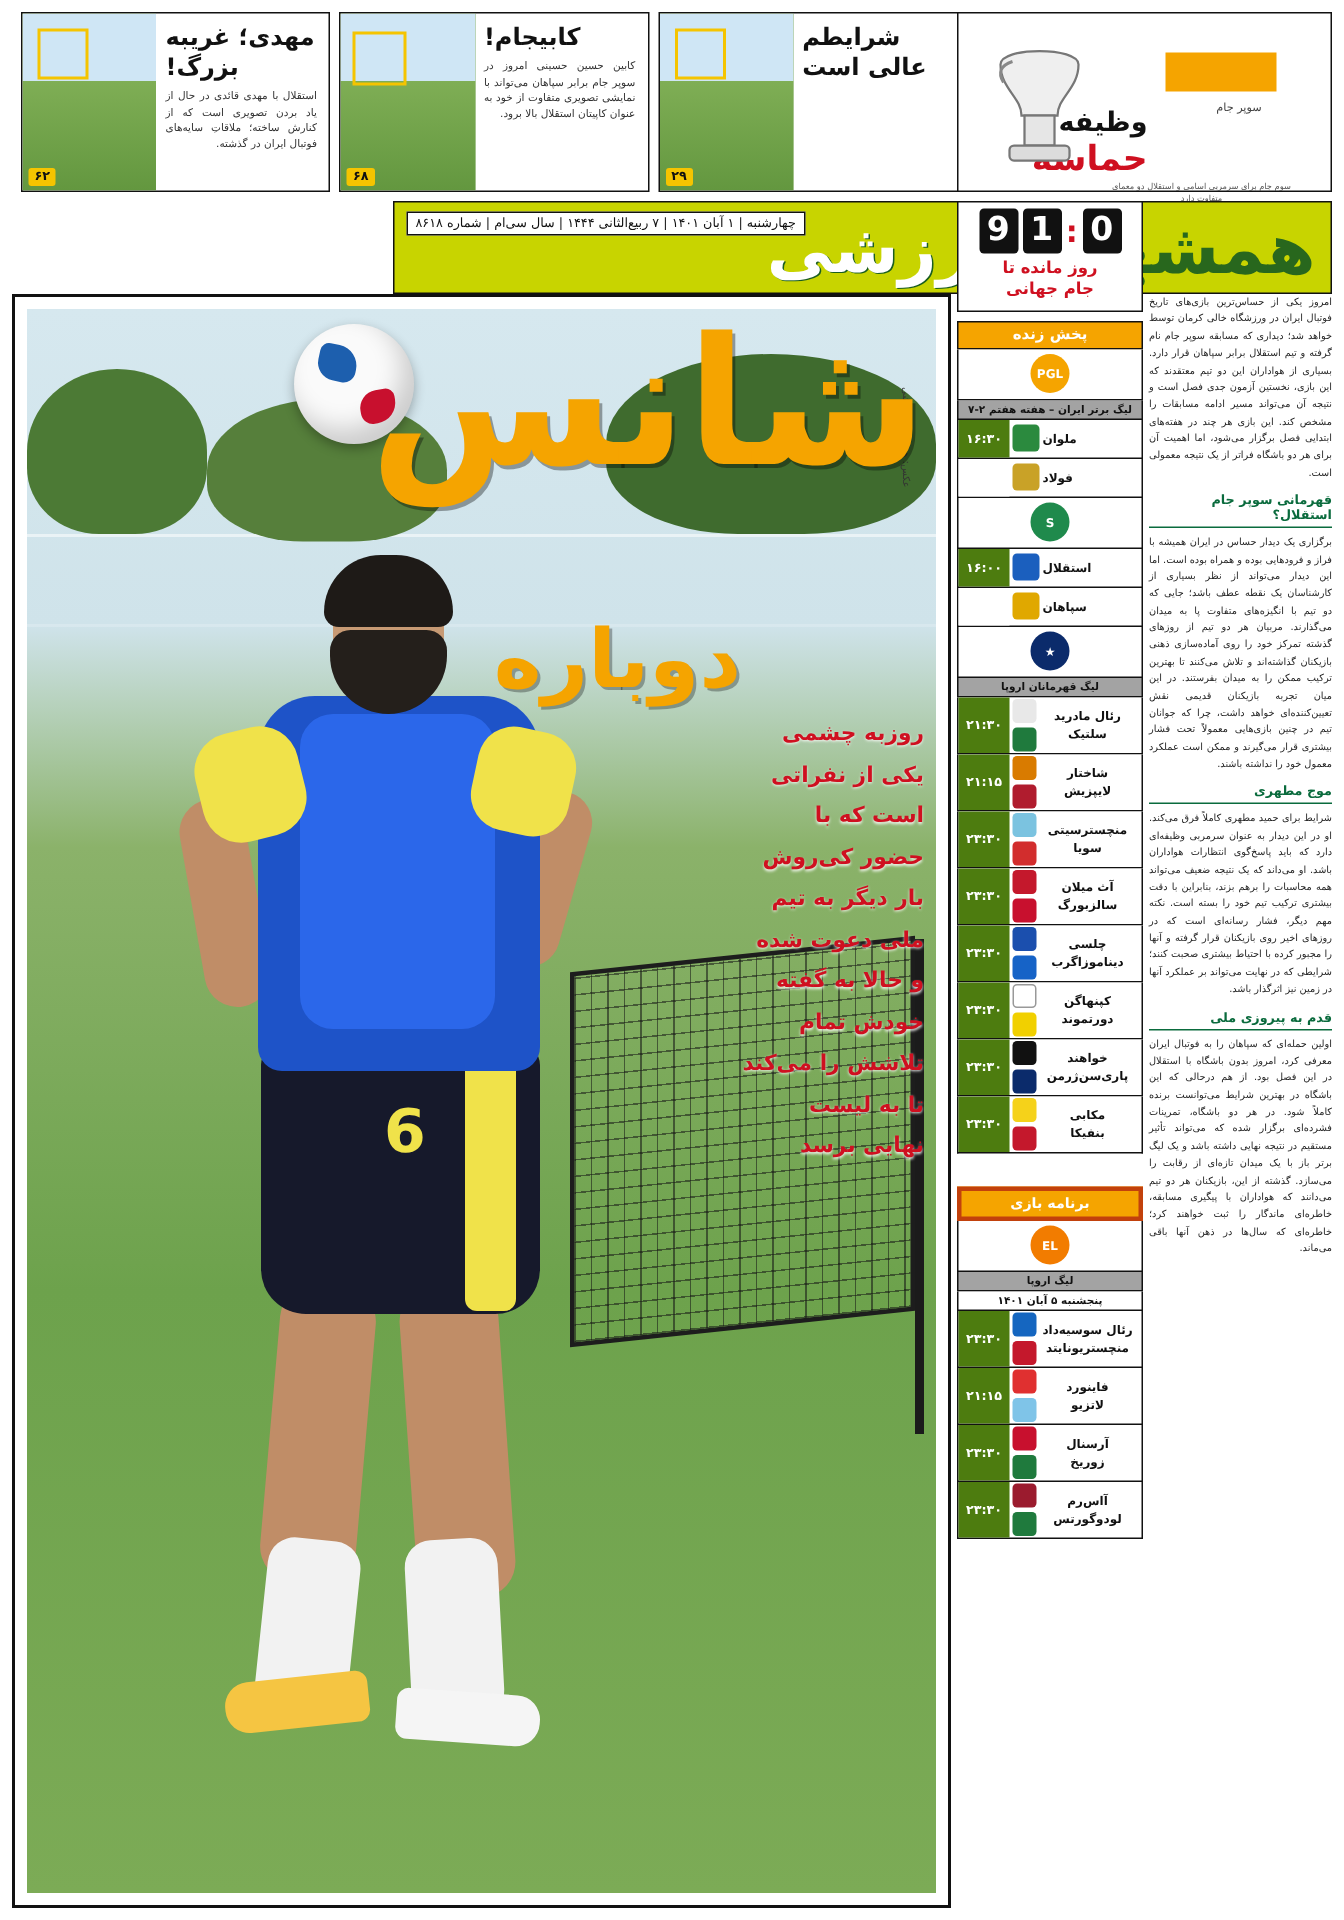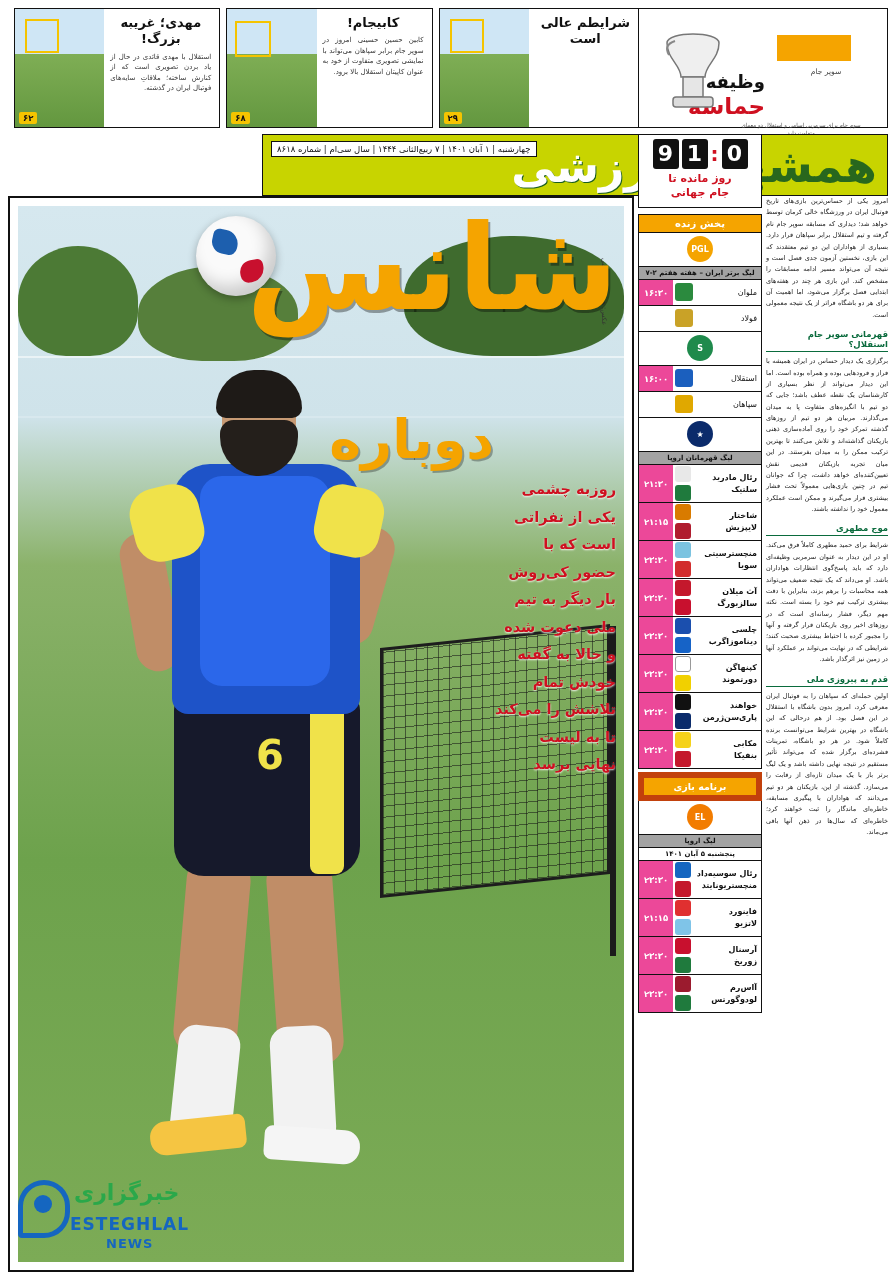--- a/index.html
+++ b/index.html
@@ -11,21 +11,21 @@
   }
   .page { position:absolute; inset:0; background:#fff; }
 
   
   .topstrip { position:absolute; top:8px; right:8px; left:8px; height:120px; display:flex; flex-direction:row; }
   .teaser {
     position:relative; height:120px; border:1px solid #111; background:#fff;
     margin-left:6px; overflow:hidden; display:flex; flex-direction:row;
   }
   .teaser .tx { padding:6px 8px 4px 6px; width:118px; }
-  .teaser .th { font-size:13px; font-weight:bold; color:#111; line-height:1.25; margin-bottom:4px; text-align:center; }
+  .teaser .th { font-size:16px; font-weight:bold; color:#111; line-height:1.25; margin-bottom:4px; text-align:left; }
   .teaser .tb { font-size:7px; color:#333; line-height:1.5; text-align:justify; }
   .teaser .photo { width:92px; position:relative; background:#6f9f4a; overflow:hidden; }
   .teaser .photo .sky { position:absolute; inset:0; background:linear-gradient(#cfe6f5 0%,#cfe6f5 38%,#7fae55 38%,#63973f 100%); }
   .teaser .photo .pg { position:absolute; border:2px solid #f5c400; }
   .pgnum { position:absolute; left:4px; bottom:3px; background:#f5c400; color:#111; font-size:8.5px; font-weight:bold; padding:1px 4px; border-radius:2px; }
 
   .logobox { position:absolute; top:8px; right:8px; width:250px; height:120px; border:1px solid #111; background:#fff; }
   .logobox .lg1 { position:absolute; top:26px; right:36px; width:74px; height:26px; background:#f5a400; }
   .logobox .cap { position:absolute; top:58px; right:24px; width:74px; text-align:center; font-size:7.5px; color:#444; }
   .logobox .title1 { position:absolute; top:62px; right:122px; font-size:18px; font-weight:bold; }
@@ -50,29 +50,29 @@
   .cd-digits { display:flex; justify-content:center; gap:3px; margin-bottom:3px; }
   .cd-d { background:#111; color:#fff; font-size:22px; font-weight:bold; width:26px; height:30px; line-height:30px; border-radius:3px; }
   .cd-sep { color:#cf1020; font-size:20px; font-weight:bold; line-height:30px; }
   .cd-txt { font-size:11px; font-weight:bold; color:#cf1020; line-height:1.3; }
 
   .livebar { background:#f5a400; color:#fff; font-size:10px; font-weight:bold; text-align:center; padding:3px 0; margin-top:6px; border:1px solid #111; }
   .leaguehead { background:#a3a3a3; border:1px solid #111; border-top:none; font-size:7px; text-align:center; padding:2px 0; font-weight:bold; }
   .leaguelogo { display:flex; justify-content:center; align-items:center; height:34px; background:#fff; border:1px solid #111; border-top:none; }
   .lglogo { width:26px; height:26px; border-radius:50%; background:#f5a400; display:flex; align-items:center; justify-content:center; color:#fff; font-size:8px; font-weight:bold;}
   .match { display:flex; align-items:center; border:1px solid #111; border-top:none; background:#fff; height:26px; font-size:8px; }
-  .match .tm { flex:1; text-align:right; padding-right:4px; font-weight:normal; font-size:8px; }
+  .match .tm { flex:1; text-align:left; padding-right:4px; font-weight:bold; font-size:8px; }
   .match .badge { width:18px; height:18px; margin:0 2px; border-radius:3px; }
-  .match .time { background:#ec4899; color:#fff; font-size:8.5px; font-weight:bold; width:34px; text-align:center; height:100%; line-height:26px; }
+  .match .time { background:#4d7c0f; color:#fff; font-size:8.5px; font-weight:bold; width:34px; text-align:center; height:100%; line-height:26px; }
   .match.tworow { height:38px; }
-  .match .stack { display:flex; flex-direction:column; justify-content:center; flex:1; padding-right:4px; gap:3px; }
+  .match .stack { display:flex; flex-direction:column; justify-content:center; flex:1; padding-right:4px; gap:3px;align-items:center; }
   .match .stack span { font-size:8px; font-weight:bold; text-align:right; }
   .match .bstack { display:flex; flex-direction:column; gap:3px; margin:0 2px; }
   .match .bstack i { display:block; width:16px; height:16px; border-radius:3px; }
-  .progbar { background:#f5a400; color:#fff; font-size:9.5px; font-weight:bold; text-align:center; padding:3px 0; margin-top:3px; border:6px solid #c2410c; }
+  .progbar { background:#f5a400; color:#fff; font-size:9.5px; font-weight:bold; text-align:center; padding:3px 0; margin-top:22px; border:3px solid #c2410c; }
 
   
   .mainpanel { position:absolute; top:196px; right:262px; left:8px; bottom:8px; border:2px solid #111; background:#fff; overflow:hidden; }
   .photowrap { position:absolute; inset:8px; overflow:hidden; background:linear-gradient(#d6e8ef 0%,#cfe3ea 20%,#8bb26a 34%,#6da24c 62%,#7cab56 100%); }
   .fieldline { position:absolute; left:0; right:0; height:2px; background:rgba(255,255,255,.55); }
   .tree { position:absolute; background:#4c7a35; border-radius:50% 50% 40% 40%; }
   .net { position:absolute; right:14px; top:430px; width:230px; height:250px;
          background:
            repeating-linear-gradient(0deg, rgba(20,20,20,.55) 0 1px, transparent 1px 11px),
            repeating-linear-gradient(90deg, rgba(20,20,20,.55) 0 1px, transparent 1px 11px);
@@ -450,20 +450,14 @@
         <p>ملی دعوت شده</p>
         <p>و حالا به گفته</p>
         <p>خودش تمام</p>
         <p>تلاشش را می‌کند</p>
         <p>تا به لیست</p>
         <p>نهایی برسد</p>
       </div>
     </div>
   </div>
 
-  <div class="footlogo">
-    <div class="fl-mark"></div>
-    <div class="fl-fa">خبرگزاری</div>
-    <div class="fl-en">ESTEGHLAL</div>
-    <div class="fl-en2">NEWS</div>
-  </div>
 
 </div>
 
 </body></html>

